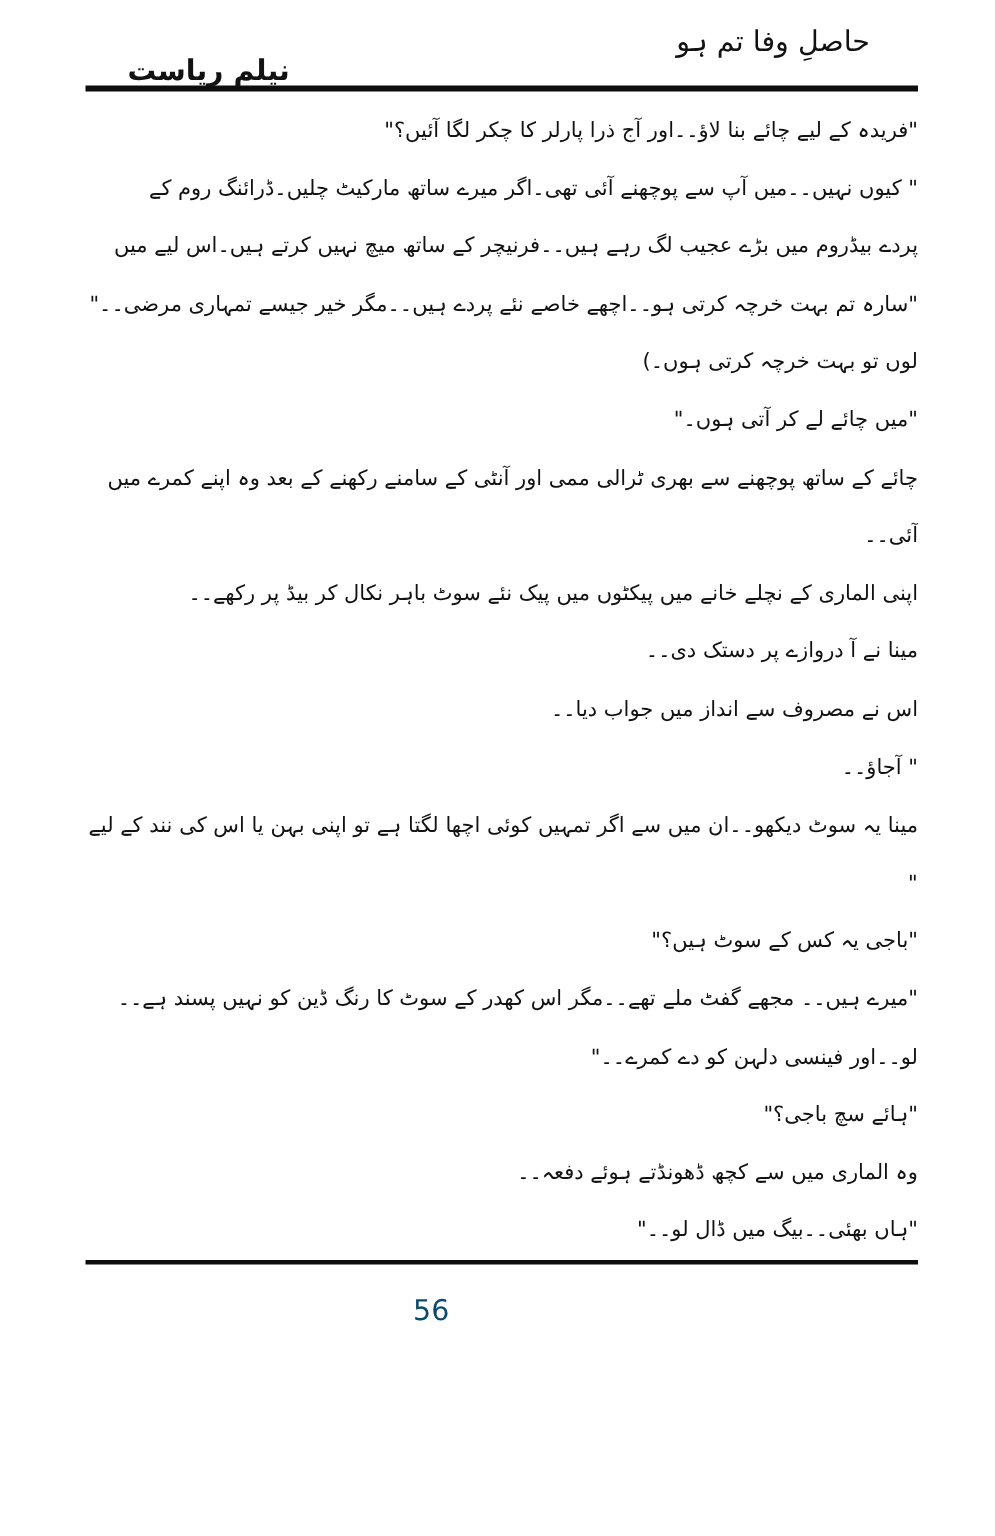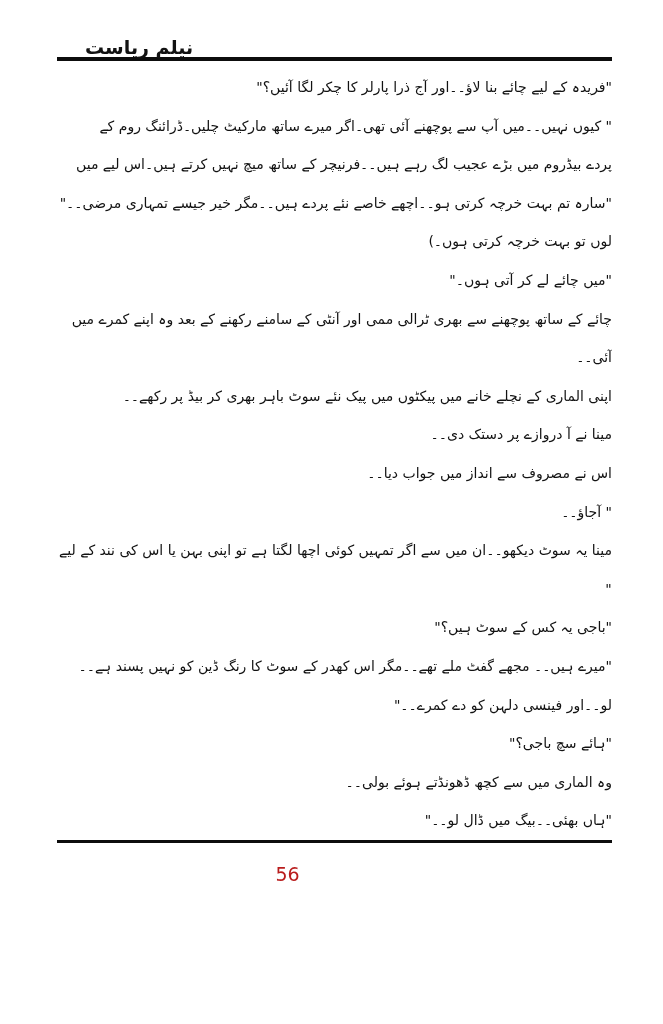--- a/index.html
+++ b/index.html
@@ -60,54 +60,55 @@
     letter-spacing: 0.2px;
   }
   .footer {
     margin-top: 20px;
     text-align: center;
   }
   .page-number {
     display: inline-block;
     transform: translateX(-44px);
     font-size: 19px;
-    color: #b91c1c;
+    color: #0c4a6e;
   }
 </style>
 </head>
 <body>
 
 <div class="page">
 
   <div class="header">
+    <div class="book-title">حاصلِ وفا تم ہو</div>
     <div class="author-name">نیلم ریاست</div>
   </div>
 
   <div class="rule top"></div>
 
   <div class="body-text">
     <div class="text-line">"فریدہ کے لیے چائے بنا لاؤ۔۔اور آج ذرا پارلر کا چکر لگا آئیں؟"</div>
     <div class="text-line">" کیوں نہیں۔۔میں آپ سے پوچھنے آئی تھی۔اگر میرے ساتھ مارکیٹ چلیں۔ڈرائنگ روم کے</div>
     <div class="text-line">پردے بیڈروم میں بڑے عجیب لگ رہے ہیں۔۔فرنیچر کے ساتھ میچ نہیں کرتے ہیں۔اس لیے میں</div>
     <div class="text-line">"سارہ تم بہت خرچہ کرتی ہو۔۔اچھے خاصے نئے پردے ہیں۔۔مگر خیر جیسے تمہاری مرضی۔۔"</div>
     <div class="text-line">لوں تو بہت خرچہ کرتی ہوں۔)</div>
     <div class="text-line">"میں چائے لے کر آتی ہوں۔"</div>
     <div class="text-line">چائے کے ساتھ پوچھنے سے بھری ٹرالی ممی اور آنٹی کے سامنے رکھنے کے بعد وہ اپنے کمرے میں</div>
     <div class="text-line">آئی۔۔</div>
-    <div class="text-line">اپنی الماری کے نچلے خانے میں پیکٹوں میں پیک نئے سوٹ باہر بھری کر بیڈ پر رکھے۔۔</div>
+    <div class="text-line">اپنی الماری کے نچلے خانے میں پیکٹوں میں پیک نئے سوٹ باہر نکال کر بیڈ پر رکھے۔۔</div>
     <div class="text-line">مینا نے آ دروازے پر دستک دی۔۔</div>
     <div class="text-line">اس نے مصروف سے انداز میں جواب دیا۔۔</div>
     <div class="text-line">" آجاؤ۔۔</div>
     <div class="text-line">مینا یہ سوٹ دیکھو۔۔ان میں سے اگر تمہیں کوئی اچھا لگتا ہے تو اپنی بہن یا اس کی نند کے لیے رکھ لو۔۔</div>
     <div class="text-line">"</div>
     <div class="text-line">"باجی یہ کس کے سوٹ ہیں؟"</div>
     <div class="text-line">"میرے ہیں۔۔ مجھے گفٹ ملے تھے۔۔مگر اس کھدر کے سوٹ کا رنگ ڈین کو نہیں پسند ہے۔۔</div>
     <div class="text-line">لو۔۔اور فینسی دلہن کو دے کمرے۔۔"</div>
     <div class="text-line">"ہائے سچ باجی؟"</div>
-    <div class="text-line">وہ الماری میں سے کچھ ڈھونڈتے ہوئے بولی۔۔</div>
+    <div class="text-line">وہ الماری میں سے کچھ ڈھونڈتے ہوئے دفعہ۔۔</div>
     <div class="text-line">"ہاں بھئی۔۔بیگ میں ڈال لو۔۔"</div>
   </div>
 
   <div class="rule bottom"></div>
 
   <div class="footer">
     <span class="page-number">56</span>
   </div>
 
 </div>

